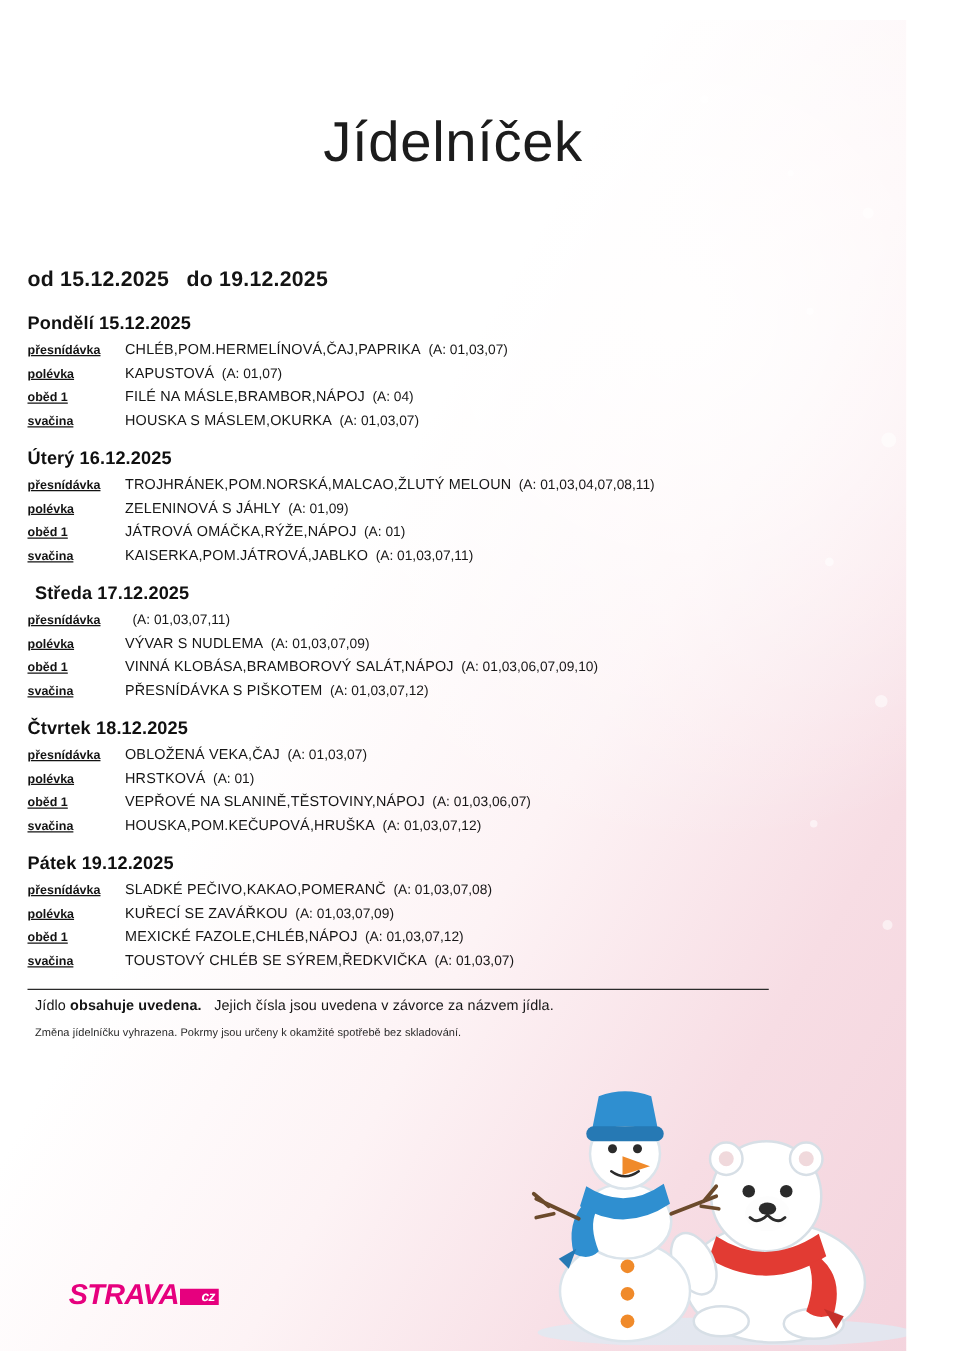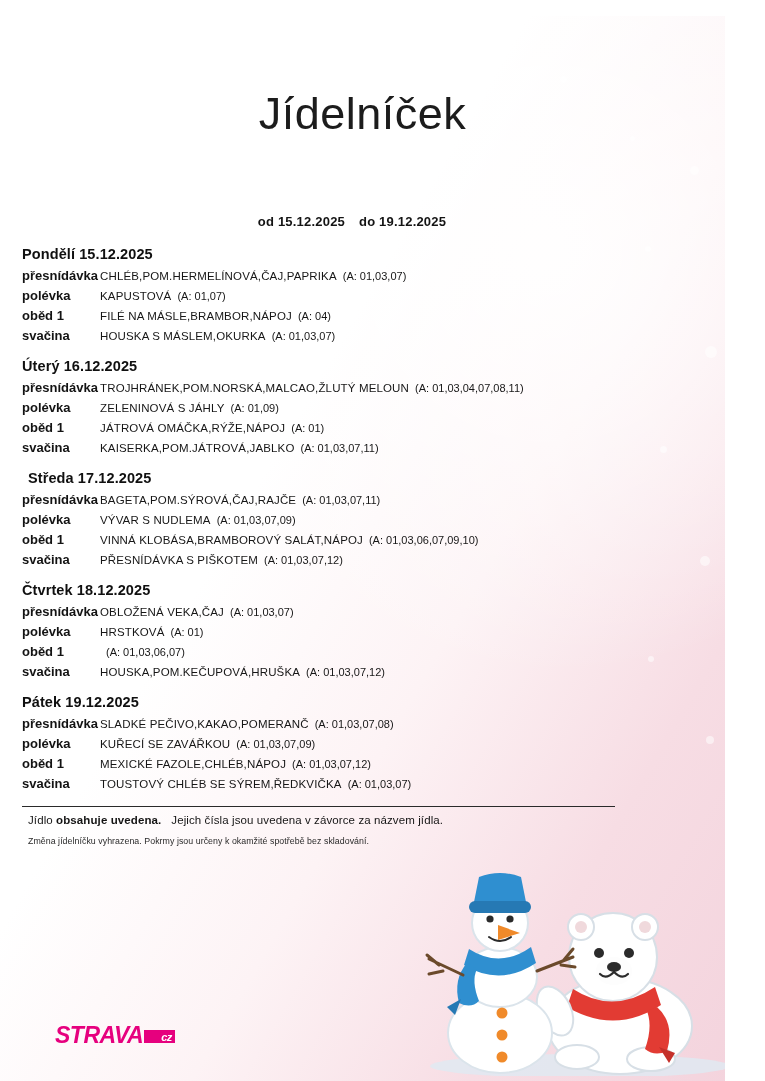--- a/index.html
+++ b/index.html
@@ -52,49 +52,49 @@
   }
 
   .content {
     position: absolute;
     left: 22px;
     top: 198px;
     width: 660px;
   }
 
   .range {
-    font-size: 13px;
+    font-size: 17px;
     font-weight: bold;
     color: #141414;
     margin-bottom: 17px;
     letter-spacing: 0.2px;
-    text-align: center;
   }
   .range .gap { display: inline-block; width: 14px; }
 
   .day-block { margin-bottom: 13px; }
   .day-head {
     font-size: 14.5px;
     font-weight: bold;
     color: #101010;
     margin-bottom: 5px;
     letter-spacing: 0.1px;
   }
   .row {
     display: flex;
     align-items: baseline;
     margin-bottom: 2px;
     line-height: 17px;
   }
   .meal {
     width: 78px;
     flex: 0 0 78px;
-    font-size: 13px;
+    font-size: 10px;
     font-weight: bold;
     color: #131313;
+    text-decoration: underline;
   }
   .desc {
     font-size: 11.5px;
     color: #161616;
     letter-spacing: 0.15px;
   }
   .alg {
     font-size: 11px;
     color: #161616;
     margin-left: 6px;
@@ -219,21 +219,20 @@
         <div class="meal">svačina</div>
         <div class="desc">KAISERKA,POM.JÁTROVÁ,JABLKO</div>
         <div class="alg">(A: 01,03,07,11)</div>
       </div>
     </div>
 
     <div class="day-block">
       <div class="day-head" style="padding-left:6px;">Středa 17.12.2025</div>
       <div class="row">
         <div class="meal">přesnídávka</div>
-        <div class="desc">BAGETA,POM.SÝROVÁ,ČAJ,RAJČE</div>
         <div class="alg">(A: 01,03,07,11)</div>
       </div>
       <div class="row">
         <div class="meal">polévka</div>
         <div class="desc">VÝVAR S NUDLEMA</div>
         <div class="alg">(A: 01,03,07,09)</div>
       </div>
       <div class="row">
         <div class="meal">oběd 1</div>
         <div class="desc">VINNÁ  KLOBÁSA,BRAMBOROVÝ SALÁT,NÁPOJ</div>
@@ -253,20 +252,21 @@
         <div class="desc">OBLOŽENÁ VEKA,ČAJ</div>
         <div class="alg">(A: 01,03,07)</div>
       </div>
       <div class="row">
         <div class="meal">polévka</div>
         <div class="desc">HRSTKOVÁ</div>
         <div class="alg">(A: 01)</div>
       </div>
       <div class="row">
         <div class="meal">oběd 1</div>
+        <div class="desc">VEPŘOVÉ NA SLANINĚ,TĚSTOVINY,NÁPOJ</div>
         <div class="alg">(A: 01,03,06,07)</div>
       </div>
       <div class="row">
         <div class="meal">svačina</div>
         <div class="desc">HOUSKA,POM.KEČUPOVÁ,HRUŠKA</div>
         <div class="alg">(A: 01,03,07,12)</div>
       </div>
     </div>
 
     <div class="day-block">

